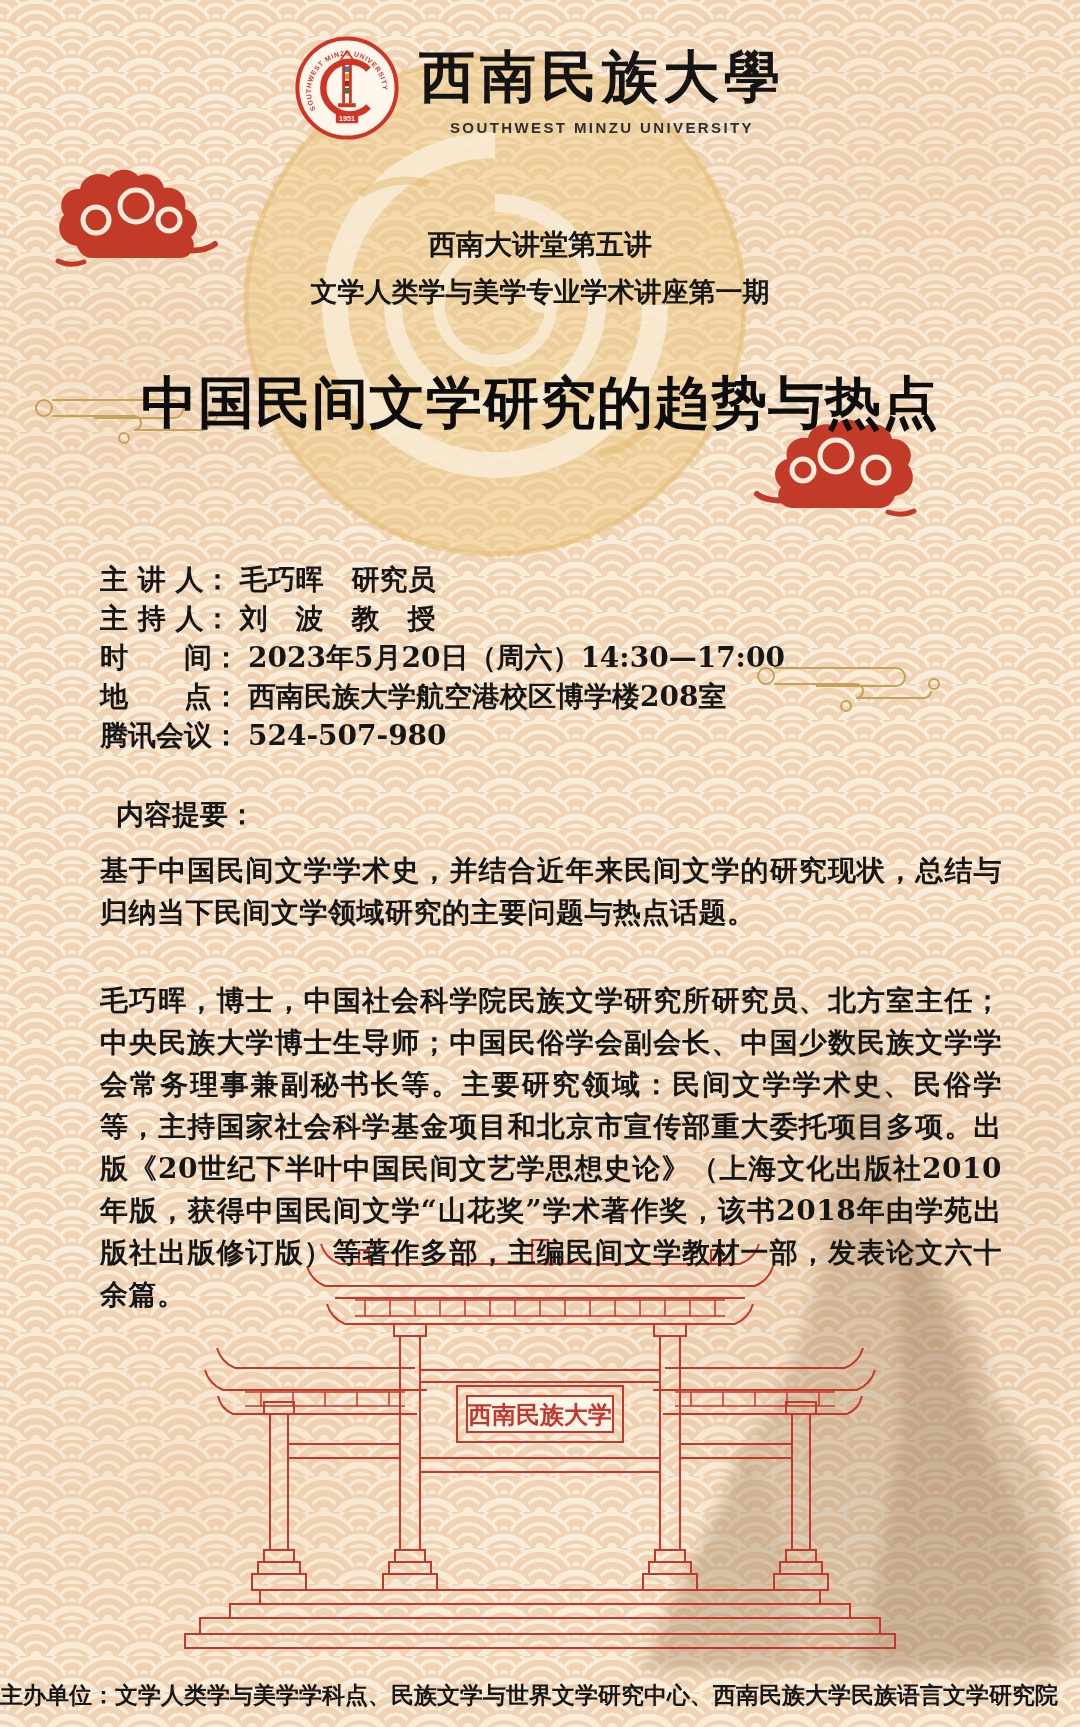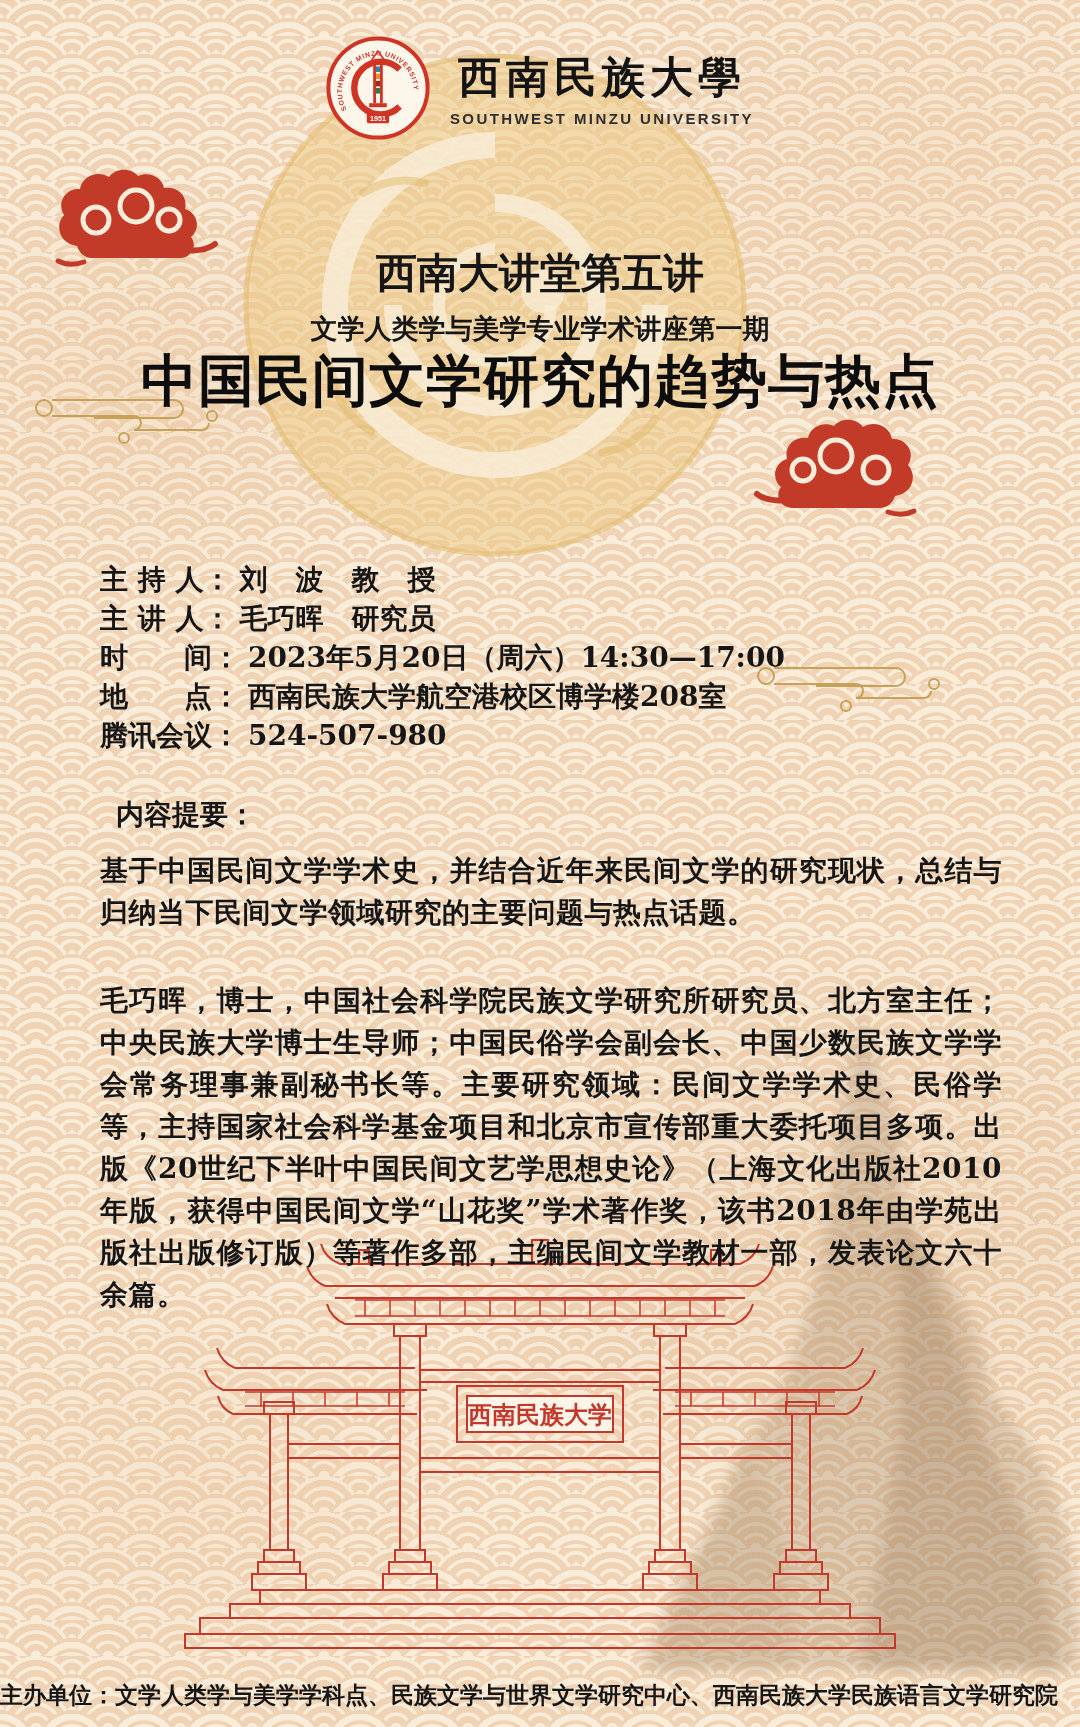--- a/index.html
+++ b/index.html
@@ -28,27 +28,27 @@
   .mountain{position:absolute;left:560px;top:1010px;z-index:1;filter:blur(7px);}
   .gate{position:absolute;left:175px;top:1238px;z-index:2;}
   .cloud{position:absolute;z-index:3;}
   .cloud-red-left{left:52px;top:168px;}
   .cloud-red-right{left:750px;top:418px;transform:scaleX(-1);}
   .cloud-gold-left{left:24px;top:386px;}
   .cloud-gold-right{left:746px;top:654px;}
 
   .header{position:absolute;top:36px;left:0;right:0;display:flex;justify-content:center;align-items:center;gap:20px;z-index:5;}
   .uni-names{text-align:center;}
-  .uni-zh{font-size:43px;font-weight:bold;letter-spacing:5px;color:#141414;}
+  .uni-zh{font-size:56px;font-weight:bold;letter-spacing:5px;color:#141414;}
   .uni-en{margin-top:3px;font-size:15px;font-weight:bold;letter-spacing:2.4px;color:#2e2e2e;font-family:"Liberation Sans","DejaVu Sans",sans-serif;}
 
   .series{position:absolute;top:226px;left:0;width:100%;text-align:center;z-index:5;}
-  .series-1{font-size:41px;font-weight:700;margin-top:20px;}
+  .series-1{font-size:28px;font-weight:700;}
   .series-2{margin-top:10px;font-size:27px;font-weight:700;}
-  .main-title{position:absolute;top:344px;left:0;width:100%;text-align:center;font-size:56px;font-weight:900;letter-spacing:1px;color:#0d0d0d;z-index:5;}
+  .main-title{position:absolute;top:366px;left:0;width:100%;text-align:center;font-size:56px;font-weight:900;letter-spacing:1px;color:#0d0d0d;z-index:5;}
 
   .details{position:absolute;top:560px;left:100px;z-index:5;}
   .detail-row{display:flex;font-size:28px;font-weight:700;line-height:39px;white-space:pre;}
   .detail-label{}
   .detail-value{margin-left:8px;}
 
   .section{position:absolute;left:100px;width:902px;z-index:5;}
   .abstract{top:796px;}
   .bio{top:956px;}
   .sec-heading{font-size:28px;font-weight:700;margin-left:16px;}
@@ -199,26 +199,26 @@
 
   <div class="series">
     <div class="series-1">西南大讲堂第五讲</div>
     <div class="series-2">文学人类学与美学专业学术讲座第一期</div>
   </div>
 
   <div class="main-title">中国民间文学研究的趋势与热点</div>
 
   <div class="details">
     <div class="detail-row">
+      <span class="detail-label">主 讲 人：</span>
+      <span class="detail-value">毛巧晖　研究员</span>
+    </div>
+    <div class="detail-row">
       <span class="detail-label">主 持 人：</span>
       <span class="detail-value">刘　波　教　授</span>
-    </div>
-    <div class="detail-row">
-      <span class="detail-label">主 讲 人：</span>
-      <span class="detail-value">毛巧晖　研究员</span>
     </div>
     <div class="detail-row">
       <span class="detail-label">时　　间：</span>
       <span class="detail-value">2023年5月20日（周六）14:30—17:00</span>
     </div>
     <div class="detail-row">
       <span class="detail-label">地　　点：</span>
       <span class="detail-value">西南民族大学航空港校区博学楼208室</span>
     </div>
     <div class="detail-row">

